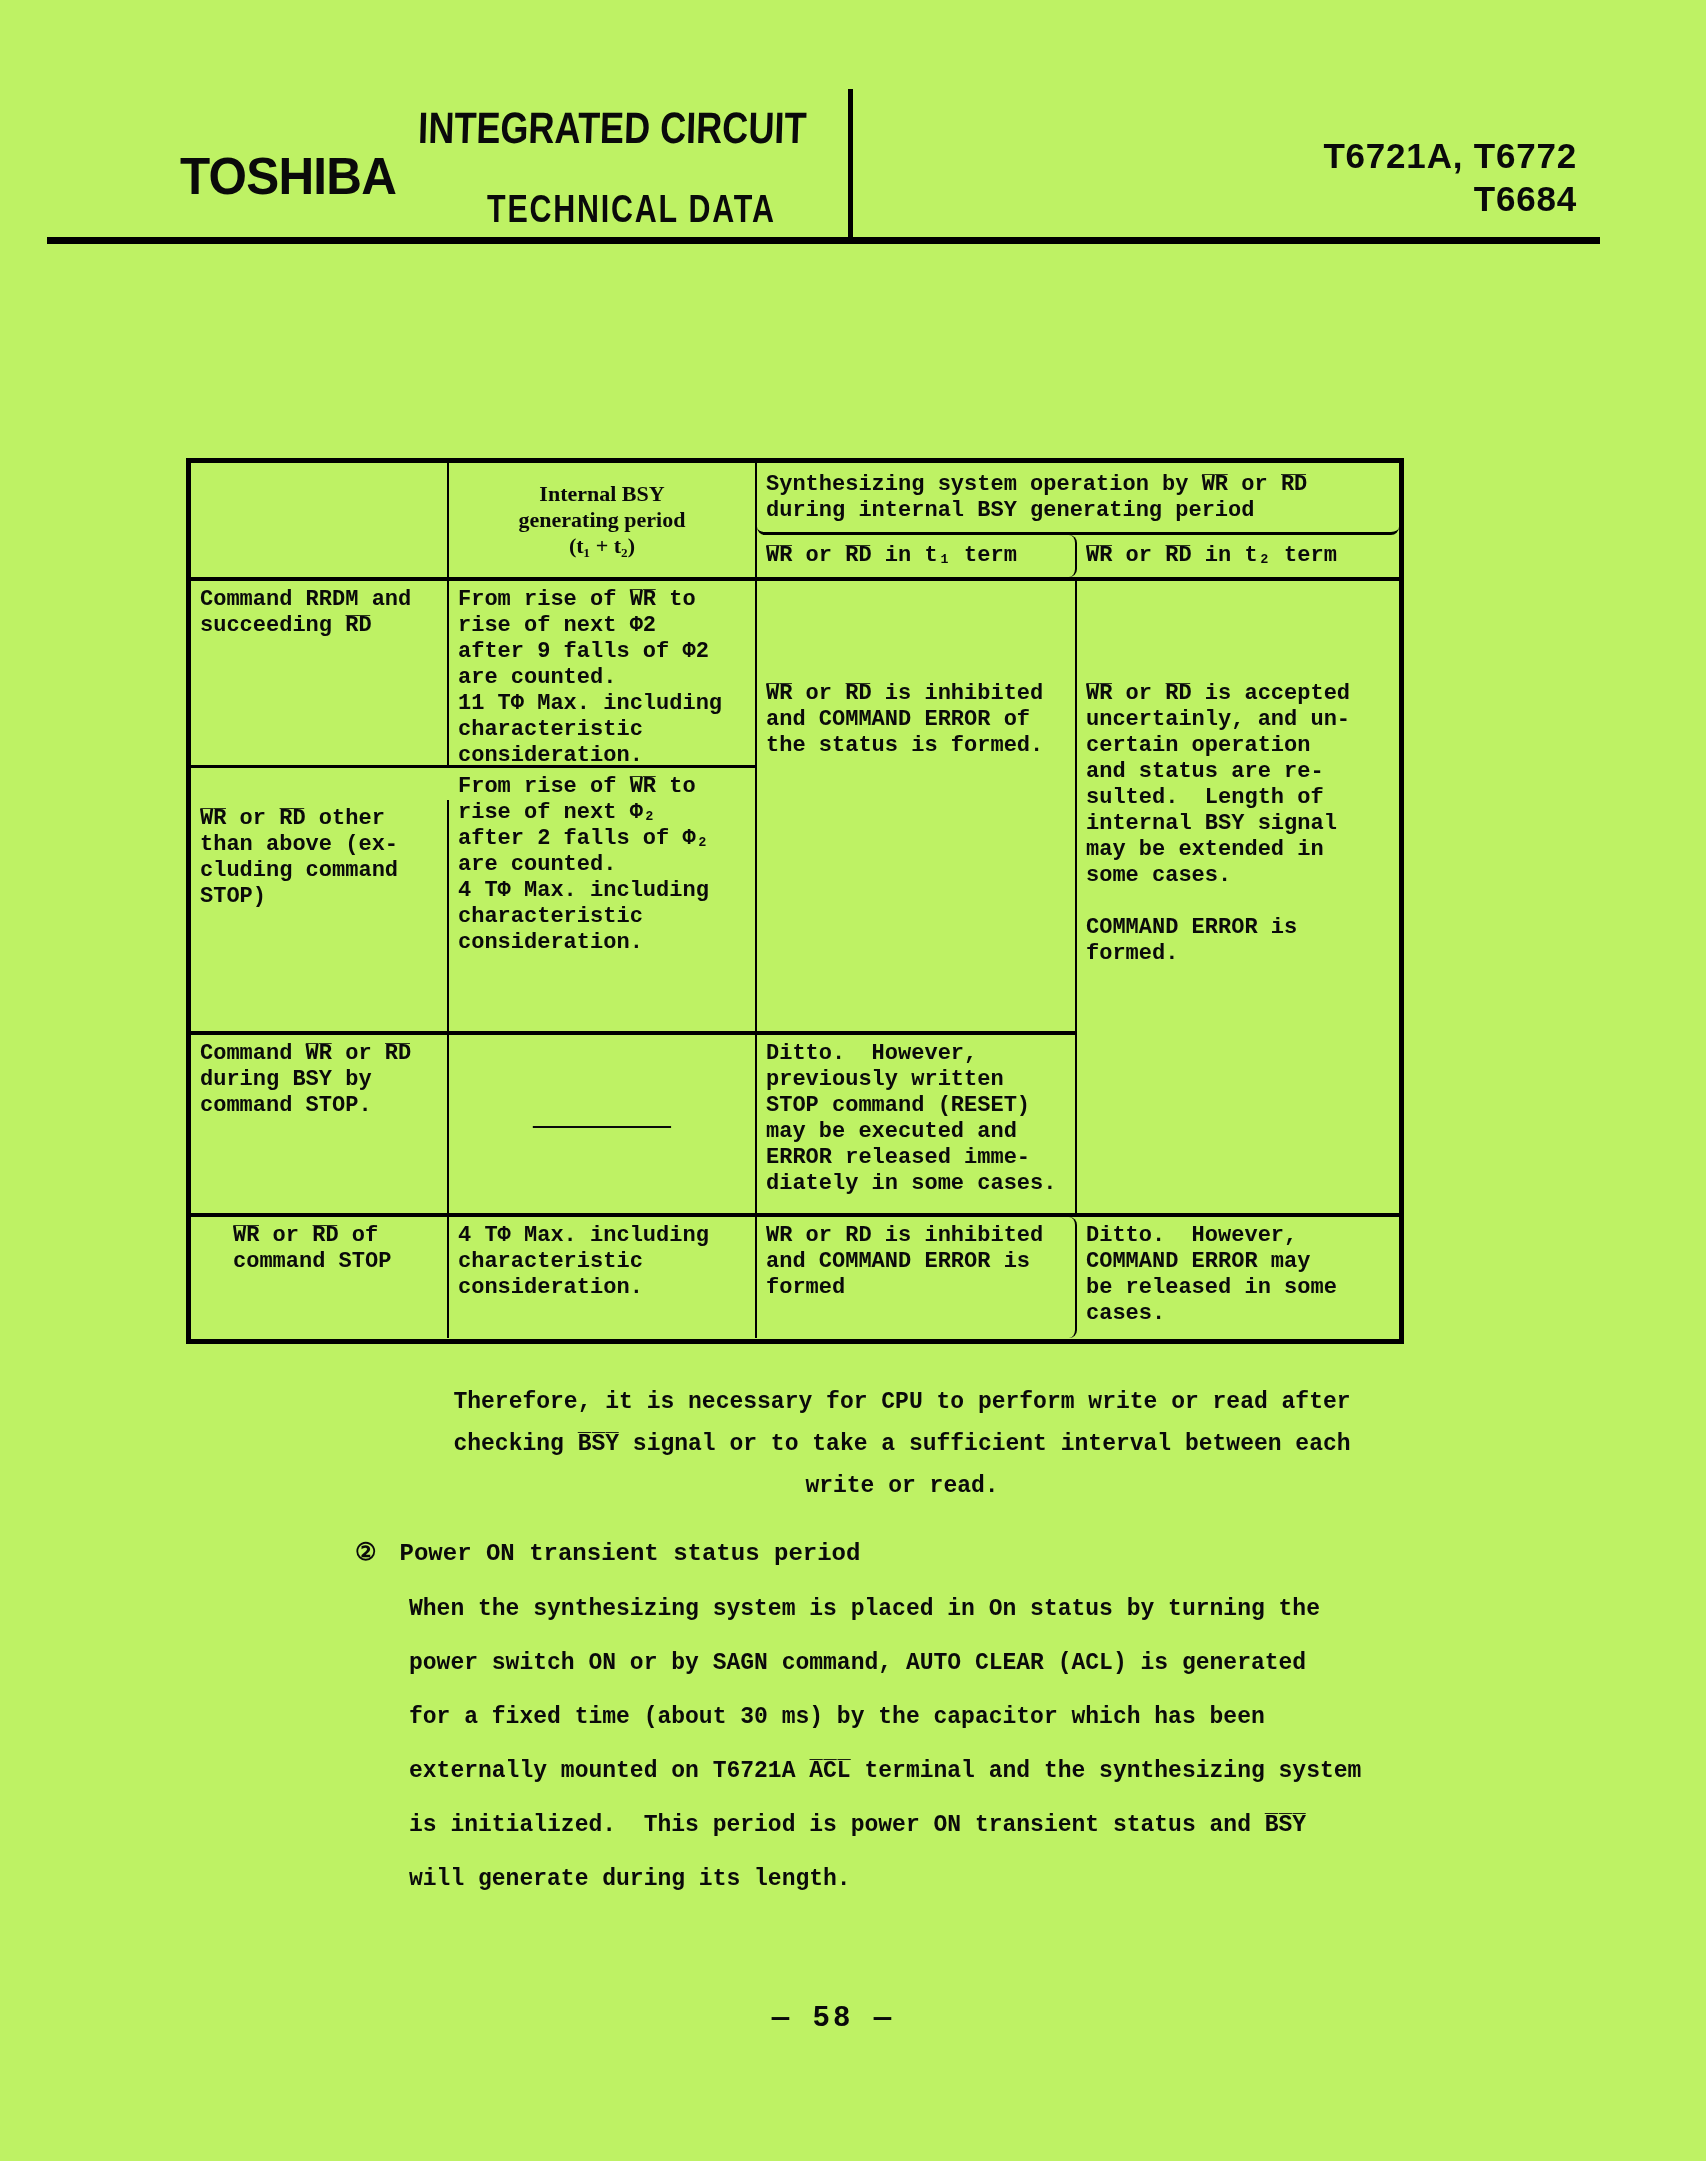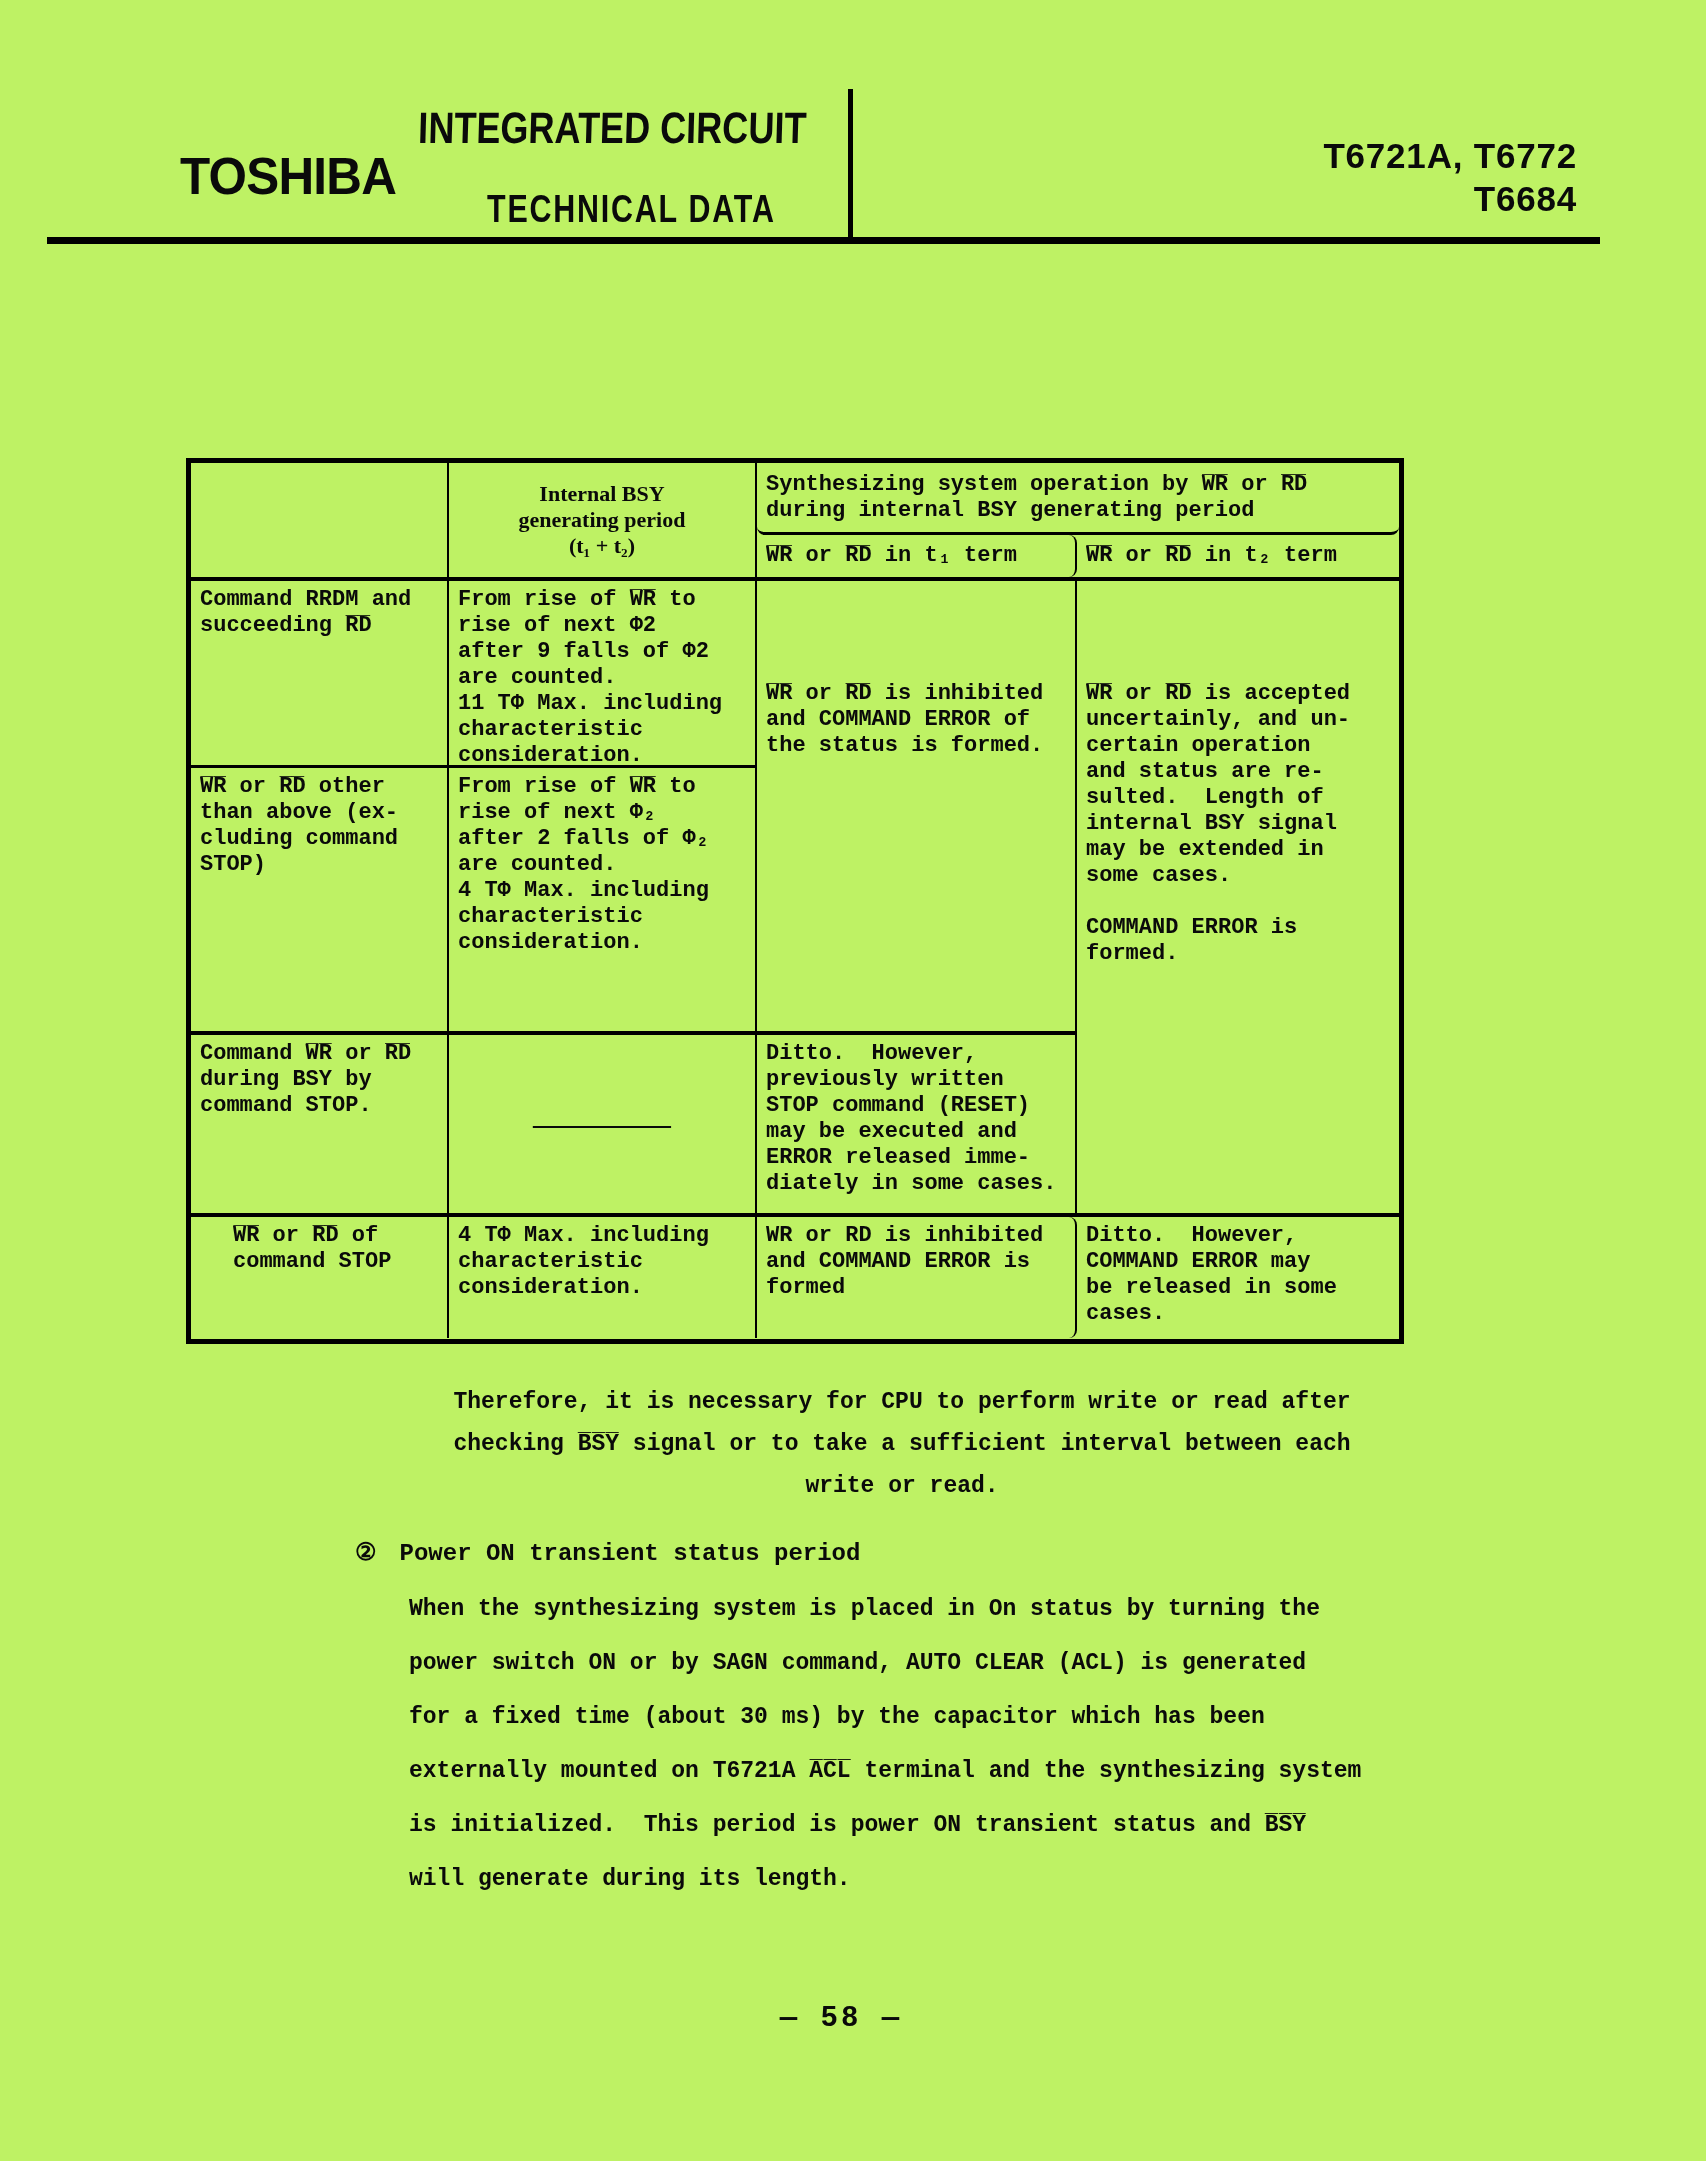--- a/index.html
+++ b/index.html
@@ -66,38 +66,38 @@
   
   .cA{grid-column:1;grid-row:1 / span 2;}
   .cB{grid-column:2;grid-row:1 / span 2;}
   .cC{grid-column:3 / span 2;grid-row:1;}
   .cD{grid-column:3;grid-row:2;}
   .cE{grid-column:4;grid-row:2;}
   .cF{grid-column:1;grid-row:3;}
   .cG{grid-column:2;grid-row:3;}
   .cH{grid-column:3;grid-row:3 / span 2;}
   .cI{grid-column:4;grid-row:3 / span 3;}
-  .cJ{grid-column:1;grid-row:4;}
+  .cJ{grid-column:1;grid-row:4;margin-top:32px;}
   .cK{grid-column:2;grid-row:4;}
   .cL{grid-column:1;grid-row:5;}
   .cM{grid-column:2;grid-row:5;}
   .cN{grid-column:3;grid-row:5;}
   .cO{grid-column:1;grid-row:6;padding-left:42px;}
   .cP{grid-column:2;grid-row:6;}
   .cQ{grid-column:3;grid-row:6;border-radius:8px;}
   .cR{grid-column:4;grid-row:6;}
 
   
   .para1{position:absolute;left:409px;top:1381px;width:986px;
          font-size:23px;line-height:42px;font-weight:700;text-align:center;}
   .sec-head{position:absolute;left:355px;top:1533px;display:flex;gap:23px;
          font-size:24px;line-height:42px;font-weight:700;}
   .para2{position:absolute;left:409px;top:1582px;width:1008px;
          font-size:23px;line-height:54px;font-weight:700;}
-  .pagenum{position:absolute;left:8px;top:2002px;width:1666px;text-align:center;
+  .pagenum{position:absolute;left:0;top:2002px;width:1666px;text-align:center;
          font-size:29px;font-weight:700;letter-spacing:3px;}
 </style>
 </head>
 <body>
 
 <div class="page">
 
   <div class="brand">TOSHIBA</div>
   <div class="doctype1">INTEGRATED CIRCUIT</div>
   <div class="doctype2">TECHNICAL DATA</div>

